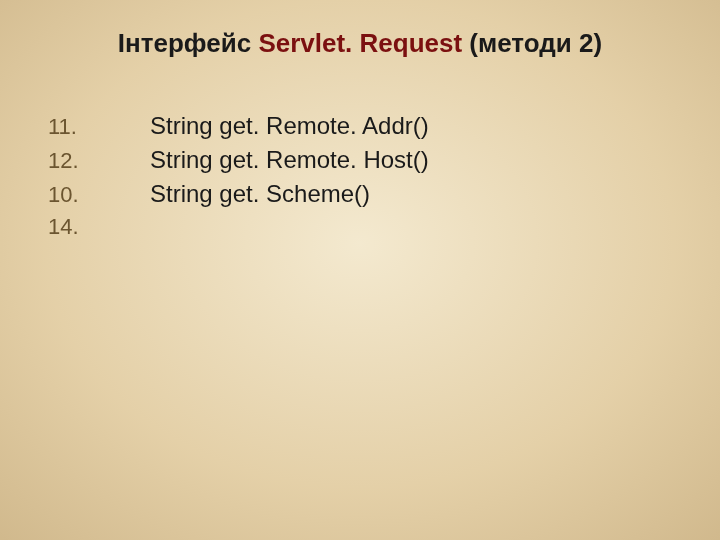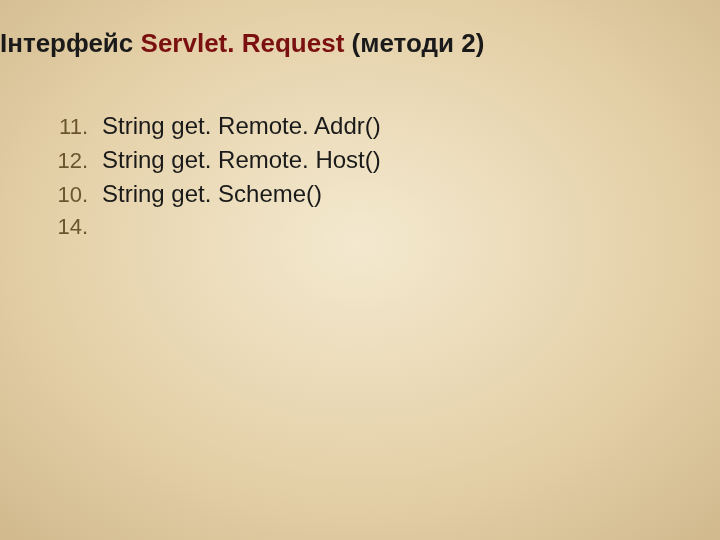--- a/index.html
+++ b/index.html
@@ -20,21 +20,21 @@
           rgba(175, 145, 100, 0.85) 85%,
           rgba(150, 120, 80, 0.9) 100%);
       background-color: #d9c49a;
       position: relative;
     }
     .title {
       position: absolute;
       top: 28px;
       left: 0;
       right: 0;
-      text-align: left;
+      text-align: center;
       font-size: 26px;
       font-weight: bold;
       color: #1a1a1a;
     }
     .title .intf { color: #1a1a1a; }
     .title .klass { color: #7b1010; }
     .title .rest { color: #1a1a1a; }
     .list {
       position: absolute;
       top: 112px;
@@ -42,28 +42,29 @@
     }
     .row {
       display: flex;
       align-items: baseline;
       margin-bottom: 6px;
     }
     .num {
       color: #6b5530;
       font-size: 22px;
       width: 54px;
-      text-align: right;
+      text-align: left;
       padding-right: 14px;
       font-weight: normal;
     }
     .method {
       color: #1a1a1a;
       font-size: 24px;
       font-weight: normal;
+      margin-left: 48px;
     }
   </style>
 </head>
 <body>
 
 <div class="slide">
   <div class="title">
     <span class="intf">Інтерфейс </span><span class="klass">Servlet. Request</span><span class="rest"> (методи 2)</span>
   </div>
 

